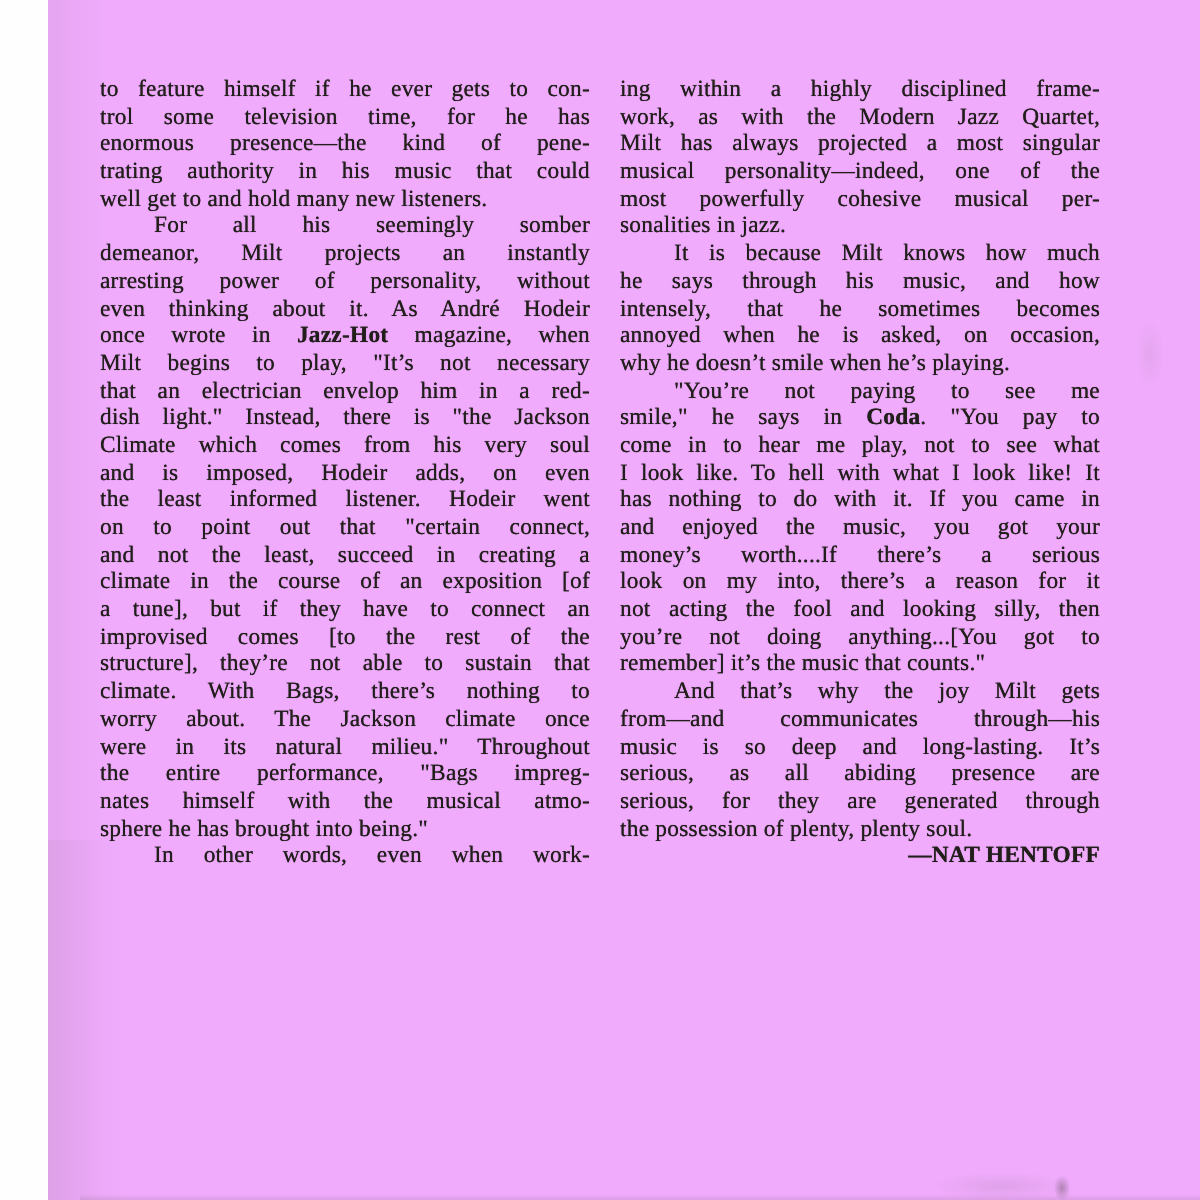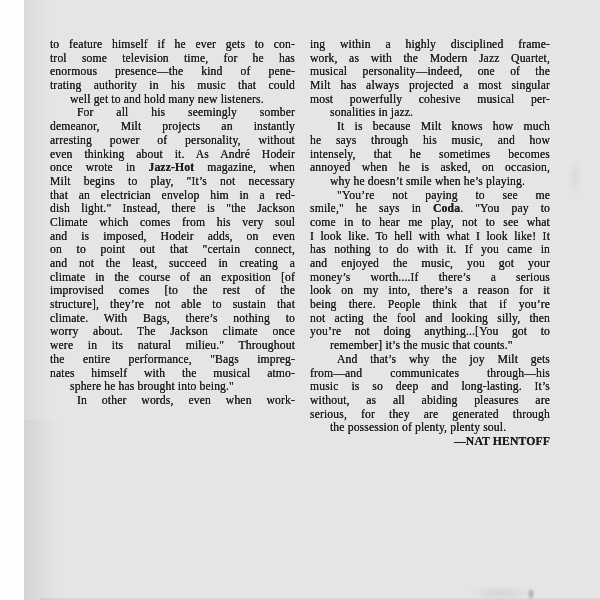--- a/index.html
+++ b/index.html
@@ -1,21 +1,21 @@
 <!DOCTYPE html>
 <html><head>
 <meta charset="utf-8">
 <title>Liner Notes</title>
 <style>
   html, body { margin: 0; padding: 0; background: #ffffff; }
   .page {
     position: relative;
     width: 600px;
     height: 600px;
-    background: #e5e5e5;
+    background: #f0abfc;
     overflow: hidden;
     font-family: "Liberation Serif", serif;
     color: #211e1b;
   }
   .margin-strip {
     position: absolute;
     left: 0; top: 0;
     width: 24px; height: 100%;
     background: #fefefe;
   }
@@ -65,21 +65,21 @@
     text-shadow: 0 0 0.35px currentColor;
   }
   .col.left  { left: 50px;  width: 245px; }
   .col.right { left: 310px; width: 240px; }
   .line {
     text-align: justify;
     text-align-last: justify;
     height: 13.7px;
     overflow: hidden;
   }
-  .line.end    { text-align-last: left; margin-left: 20px; }
+  .line.end    { text-align-last: left; }
   .line.right  { text-align-last: right; }
   .line.indent { text-indent: 27px; }
   .line b { font-weight: 700; }
 </style>
 </head>
 <body>
 
 <div class="page">
   <div class="margin-strip"></div>
   <div class="seam"></div>
@@ -93,61 +93,62 @@
       <div class="line indent">For all his seemingly somber</div>
       <div class="line">demeanor, Milt projects an instantly</div>
       <div class="line">arresting power of personality, without</div>
       <div class="line">even thinking about it. As André Hodeir</div>
       <div class="line">once wrote in <b>Jazz-Hot</b> magazine, when</div>
       <div class="line">Milt begins to play, "It’s not necessary</div>
       <div class="line">that an electrician envelop him in a red-</div>
       <div class="line">dish light." Instead, there is "the Jackson</div>
       <div class="line">Climate which comes from his very soul</div>
       <div class="line">and is imposed, Hodeir adds, on even</div>
+      <div class="line">the least informed listener. Hodeir went</div>
       <div class="line">on to point out that "certain connect,</div>
       <div class="line">and not the least, succeed in creating a</div>
       <div class="line">climate in the course of an exposition [of</div>
+      <div class="line">a tune], but if they have to connect an</div>
       <div class="line">improvised comes [to the rest of the</div>
       <div class="line">structure], they’re not able to sustain that</div>
       <div class="line">climate. With Bags, there’s nothing to</div>
       <div class="line">worry about. The Jackson climate once</div>
       <div class="line">were in its natural milieu." Throughout</div>
       <div class="line">the entire performance, "Bags impreg-</div>
       <div class="line">nates himself with the musical atmo-</div>
       <div class="line end">sphere he has brought into being."</div>
       <div class="line indent">In other words, even when work-</div>
     </div>
   <div class="col right">
       <div class="line">ing within a highly disciplined frame-</div>
       <div class="line">work, as with the Modern Jazz Quartet,</div>
+      <div class="line">Milt has always projected a most singular</div>
       <div class="line">musical personality—indeed, one of the</div>
-      <div class="line">Milt has always projected a most singular</div>
       <div class="line">most powerfully cohesive musical per-</div>
       <div class="line end">sonalities in jazz.</div>
       <div class="line indent">It is because Milt knows how much</div>
       <div class="line">he says through his music, and how</div>
       <div class="line">intensely, that he sometimes becomes</div>
       <div class="line">annoyed when he is asked, on occasion,</div>
       <div class="line end">why he doesn’t smile when he’s playing.</div>
       <div class="line indent">"You’re not paying to see me</div>
       <div class="line">smile," he says in <b>Coda</b>. "You pay to</div>
       <div class="line">come in to hear me play, not to see what</div>
       <div class="line">I look like. To hell with what I look like! It</div>
       <div class="line">has nothing to do with it. If you came in</div>
       <div class="line">and enjoyed the music, you got your</div>
       <div class="line">money’s worth....If there’s a serious</div>
       <div class="line">look on my into, there’s a reason for it</div>
-      <div class="line">being there. People think that if you’re</div>
       <div class="line">not acting the fool and looking silly, then</div>
       <div class="line">you’re not doing anything...[You got to</div>
       <div class="line end">remember] it’s the music that counts."</div>
       <div class="line indent">And that’s why the joy Milt gets</div>
       <div class="line">from—and communicates through—his</div>
       <div class="line">music is so deep and long-lasting. It’s</div>
-      <div class="line">without, as all abiding pleasures are</div>
+      <div class="line">serious, as all abiding presence are</div>
       <div class="line">serious, for they are generated through</div>
       <div class="line end">the possession of plenty, plenty soul.</div>
       <div class="line right"><b>—NAT HENTOFF</b></div>
     </div>
   <div class="smudge-a"></div>
   <div class="smudge-b"></div>
   <div class="smudge-c"></div>
   <div class="bottom-shadow"></div>
 </div>
 

